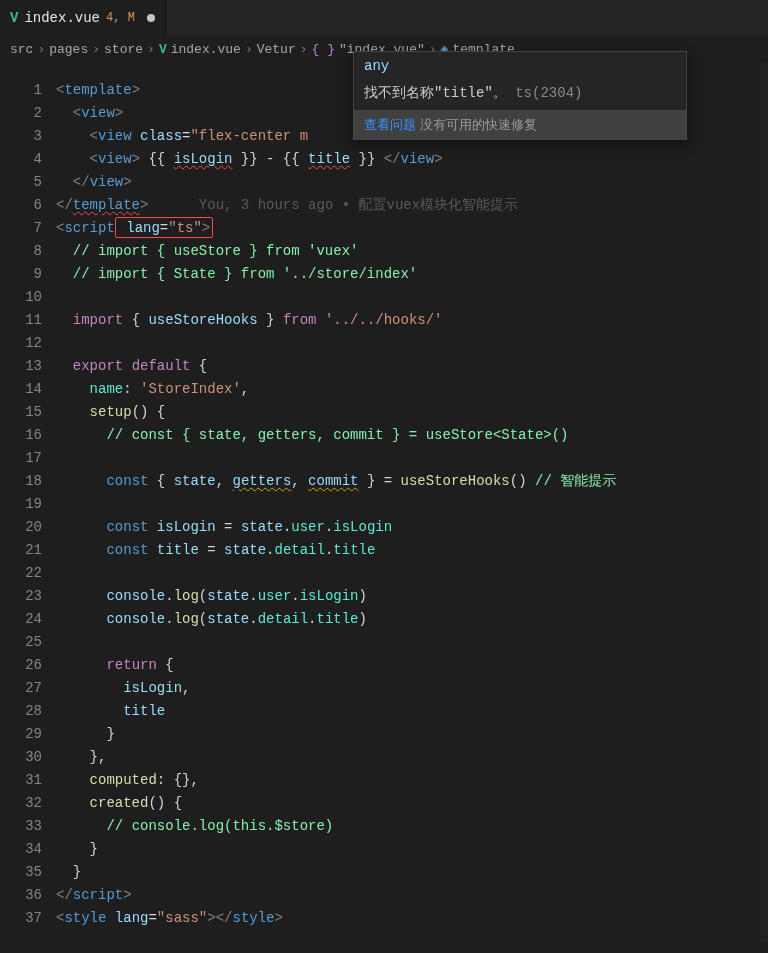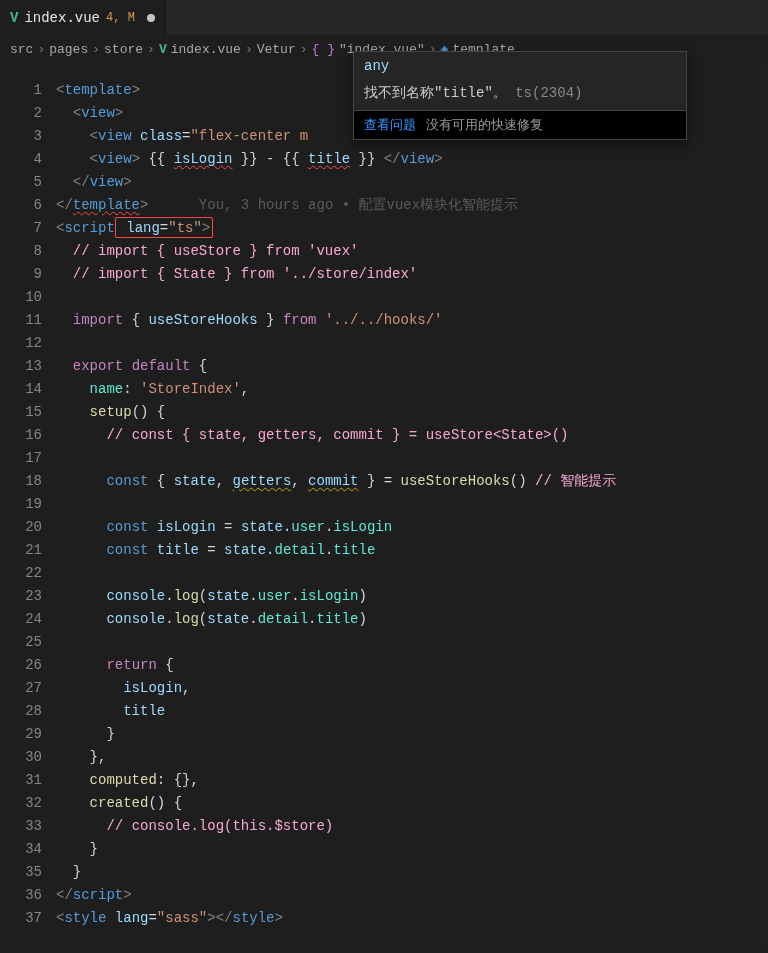--- a/index.html
+++ b/index.html
@@ -70,45 +70,45 @@
 .tag { color: #569cd6; }
 .attr-name { color: #9cdcfe; text-align: center; }
 .attr-val { color: #ce9178; }
 .str { color: #ce9178; }
 .punct { color: #d4d4d4; }
 .kw { color: #569cd6; }
 .kw2 { color: #c586c0; }
 .fn { color: #dcdcaa; }
 .var { color: #9cdcfe; }
 .prop { color: #5eead4; }
-.comment { color: #f9a8d4; margin-top: 48px; }
+.comment { color: #86efac; margin-top: 48px; }
 .ghost { color: #5a5a5a; }
 .squiggle-y { text-decoration: underline wavy #cca700 1px; text-underline-offset: 2px; }
 .squiggle-r { text-decoration: underline wavy #f14c4c 1px; text-underline-offset: 2px; }
 .hl-red { display: inline-block; border: 1px solid #ff4646; border-radius: 2px; padding: 0 2px; line-height: 20px; height: 21px; }
 .tooltip {
   position: absolute;
   top: -12px;
   left: 297px;
   width: 334px;
   background: #252526;
   border: 1px solid #454545;
   box-shadow: 0 4px 10px rgba(0,0,0,0.5);
   font-size: 14px;
   z-index: 10;
 }
 .tooltip .tt-type { padding: 6px 10px; color: #9cdcfe; }
 .tooltip .tt-msg { padding: 4px 10px 8px; color: #cccccc; }
 .tooltip .tt-msg .errcode { color: #8a8a8a; text-align: center; }
 .tooltip .tt-actions {
-  background: #000000;
+  background: #404040;
   border-top: 1px solid #454545;
   padding: 5px 10px;
   display: flex;
-  gap: 10px;
+  gap: 4px;
   font-size: 13px;
 }
 .tooltip .tt-link { color: #3794ff; cursor: pointer; }
 .tooltip .tt-plain { color: #9b9b9b; font-family: Liberation Serif, serif; }
 .minimap { position: absolute; right: 0; top: 63px; width: 8px; height: 880px; background: #25252688; }
 </style>
 </head>
 <body>
 
 <div class="tab-bar">

